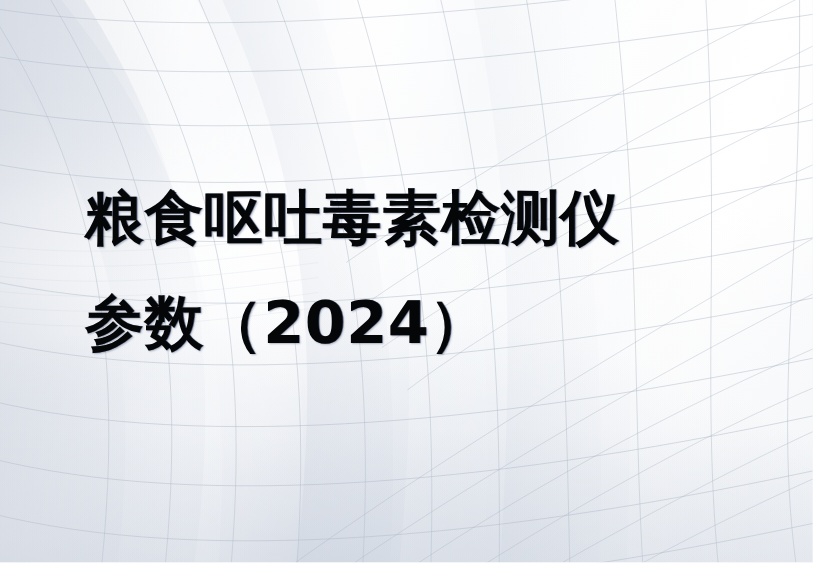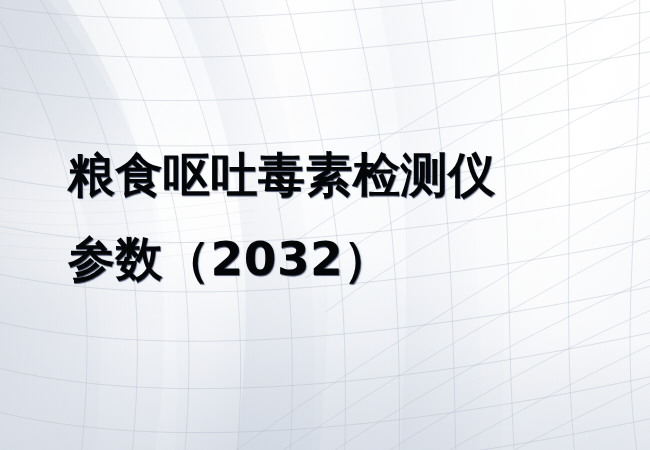--- a/index.html
+++ b/index.html
@@ -183,16 +183,16 @@
       <path d="M -10,232 C 70,242 150,236 250,222"></path>
       <path d="M -10,244 C 70,254 150,248 250,234"></path>
       <path d="M -10,256 C 70,266 150,260 250,246"></path>
     </g>
   </svg>
 
   <div class="bg-layer bg-vignette"></div>
 
   <h1 class="headline">
     <span class="line line-1">粮食呕吐毒素检测仪</span>
-    <span class="line line-2">参数（2032）</span>
+    <span class="line line-2">参数（2024）</span>
   </h1>
 
 </div>
 
 </body></html>

